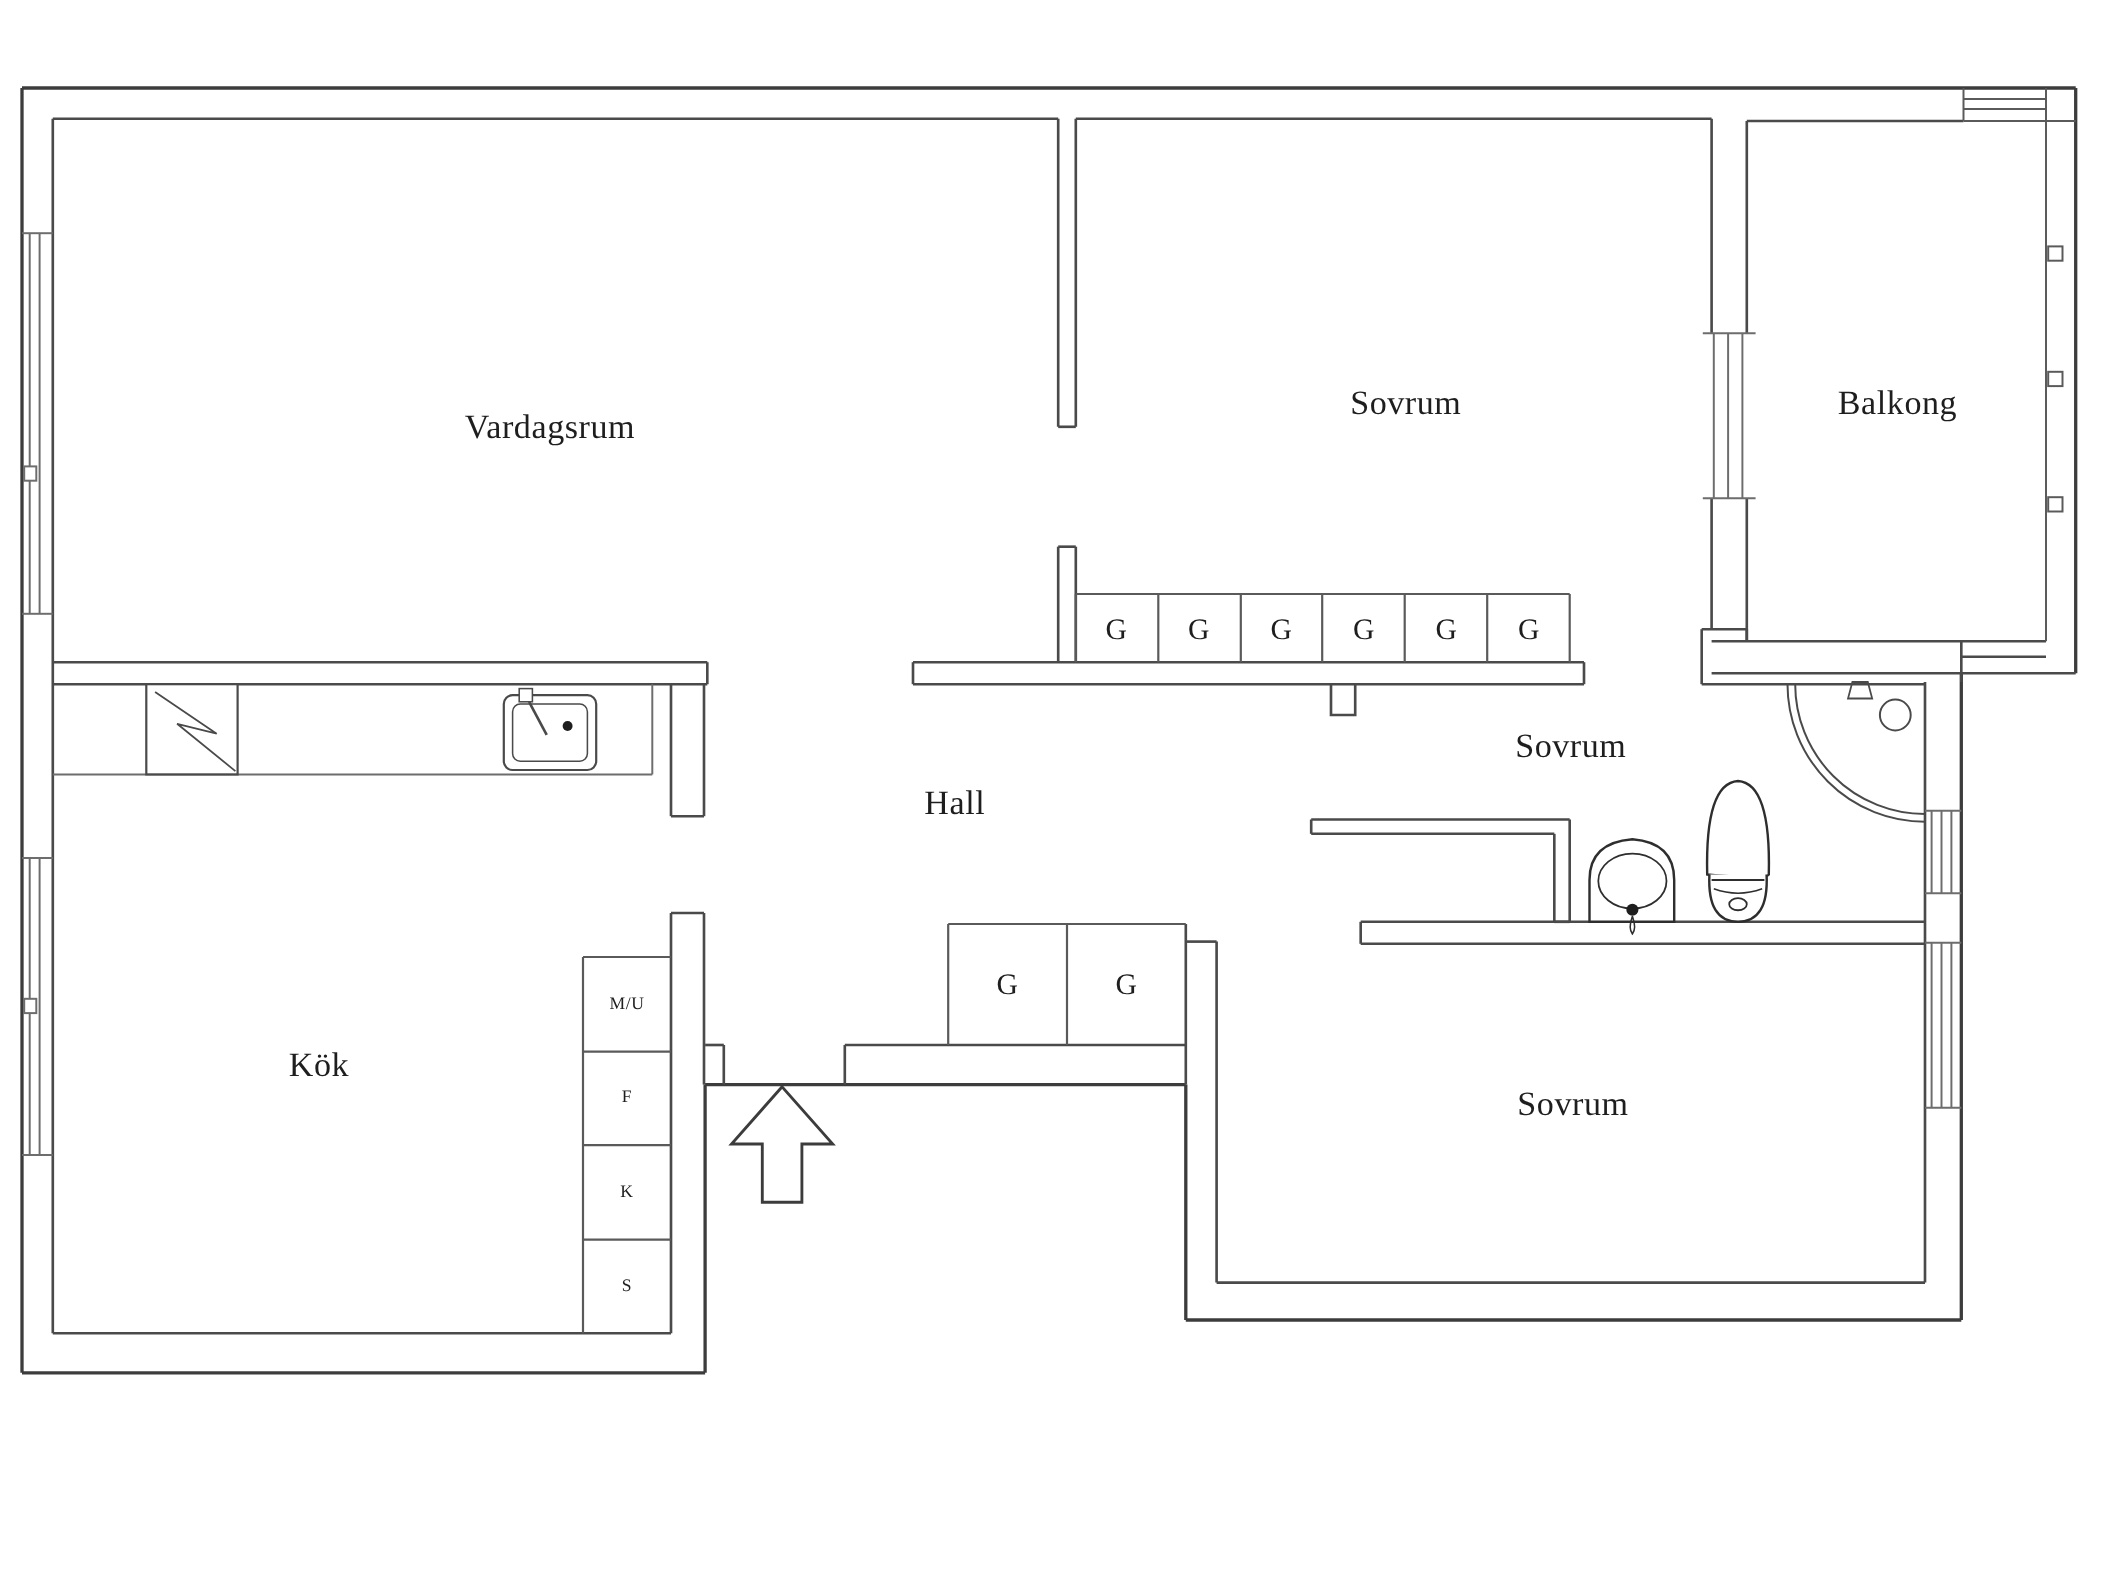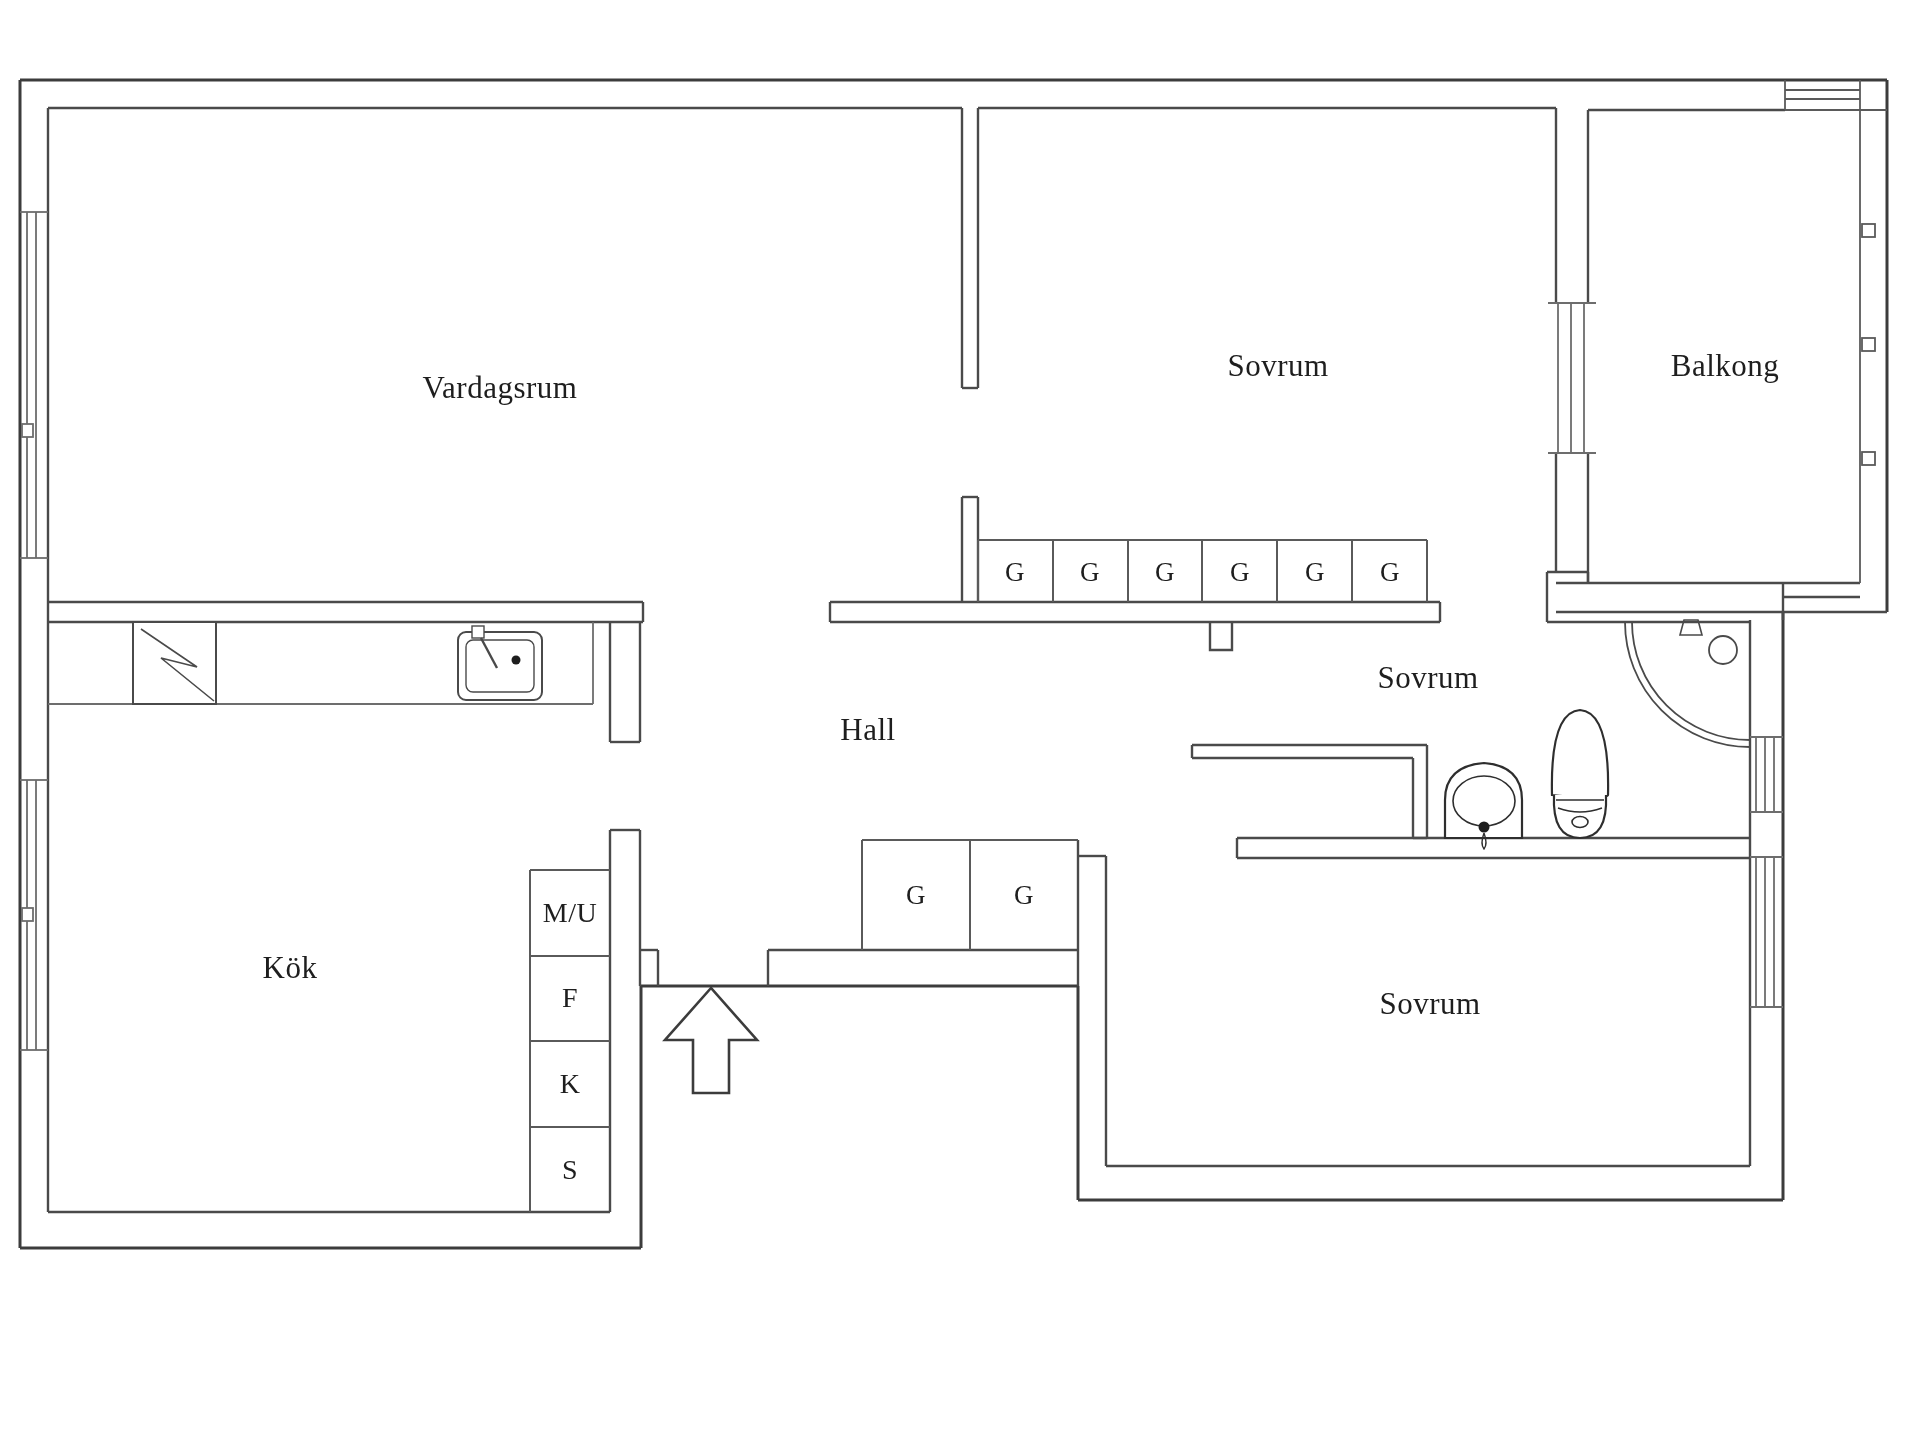--- a/index.html
+++ b/index.html
@@ -3,21 +3,21 @@
 <meta charset="utf-8">
 <style>
   html,body{margin:0;padding:0;background:#ffffff;}
   #plan{position:relative;width:1920px;height:1440px;background:#ffffff;overflow:hidden;
         font-family:"Liberation Serif","DejaVu Serif",serif;}
   #plan svg{position:absolute;left:0;top:0;}
   .lbl{position:absolute;transform:translate(-50%,-50%);color:#1e1e1e;white-space:nowrap;
        letter-spacing:0.5px;}
   .room{font-size:31px;}
   .closet{font-size:27px;}
-  .appl{font-size:28px;}
+  .appl{font-size:16px;}
 </style>
 </head>
 <body>
 
 <div id="plan">
 <svg width="1920" height="1440" viewBox="0 0 1920 1440" fill="none">
 
   <g stroke="#3c3c3c" stroke-width="3">
     <path d="M20,80 H1887"></path>
     <path d="M1887,80 V612"></path>

